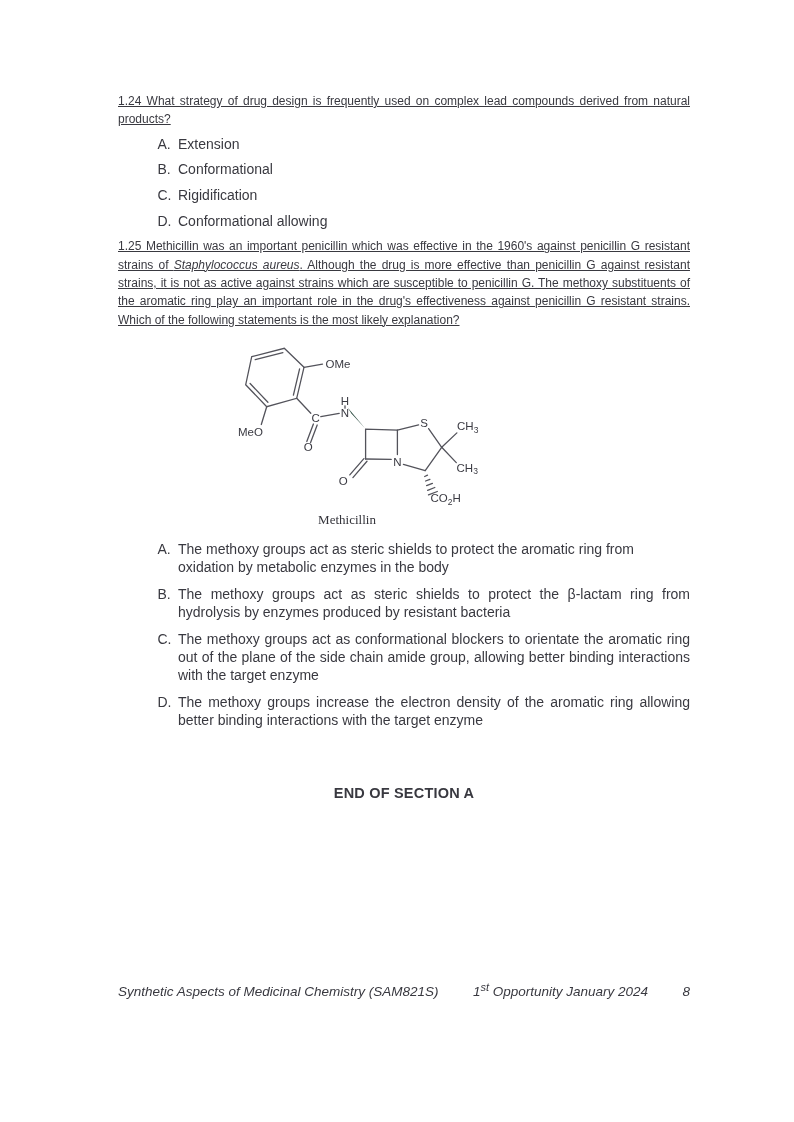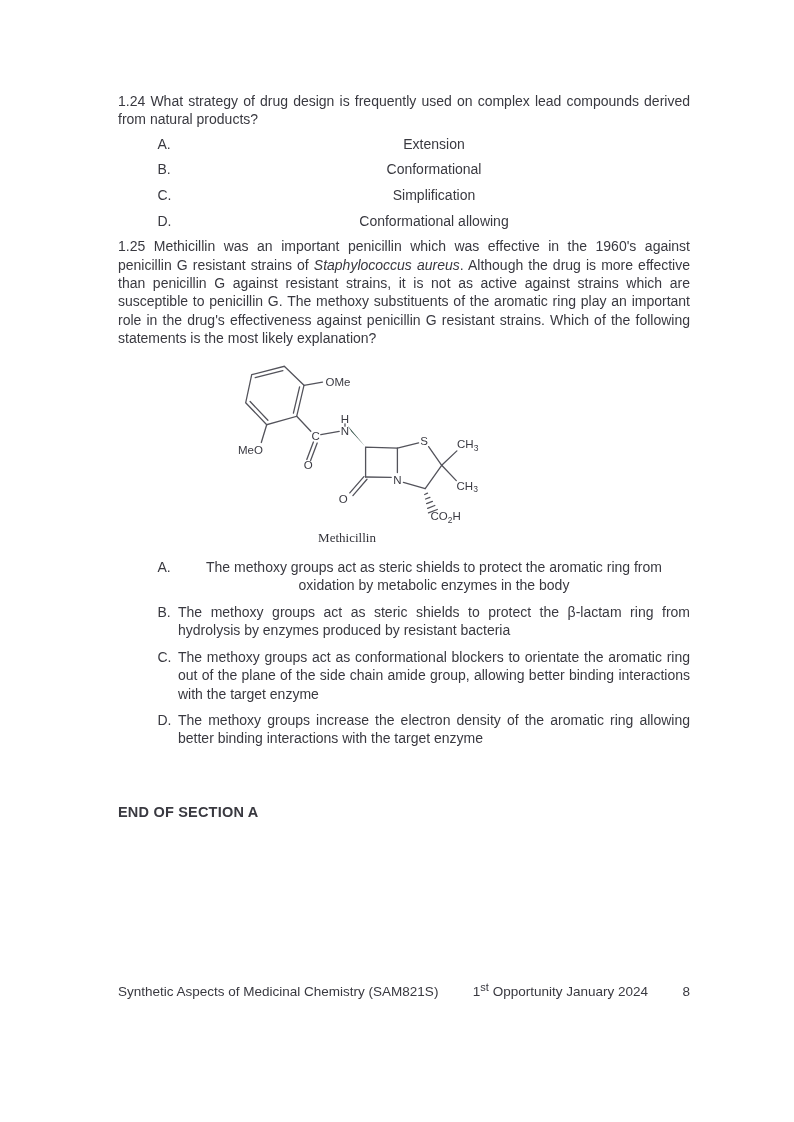--- a/index.html
+++ b/index.html
@@ -13,65 +13,67 @@
     position: relative;
     width: 794px; height: 1122px;
     background: #ffffff;
     overflow: hidden;
   }
   .content {
     padding: 92px 104px 0 118px; 
   }
   p.qtext {
     margin: 0;
-    font-size: 14px;
+    font-size: 12px;
     line-height: 18.3px;
     text-align: justify;
+    text-decoration: underline;
   }
   ul.options {
     list-style: none;
     margin: 6px 0 0 39.5px;
     padding: 0;
   }
   ul.options li {
     display: flex;
     margin: 0 0 7.4px 0;
     font-size: 14px;
     line-height: 18.3px;
   }
   ul.options .opt-letter {
     flex: 0 0 20.5px;
   }
   ul.options .opt-text {
     flex: 1 1 auto;
     text-align: justify;
   }
-  ul.options .opt-text.no-justify { text-align: center; }
+  ul.options .opt-text.no-justify { text-align: left; }
   ul.options.spaced li { margin-bottom: 8.3px; }
   .q125 { margin-top: 34px; }
   .structure-figure {
     margin: 5px 0 0 117px;
     width: 260px; height: 200px;
   }
   .structure-figure svg { display: block; }
   .opts-125 { margin-top: 28px; }
   .end-section {
     margin: 56px 0 0 0;
     font-size: 14.5px;
     font-weight: bold;
-    text-align: left;
+    text-align: center;
     letter-spacing: 0.2px;
   }
   .footer {
     position: absolute;
     left: 118px; right: 104px; top: 984px;
     display: flex;
     justify-content: space-between;
     align-items: flex-start;
     font-size: 13.5px;
+    font-style: italic;
   }
   .footer sup {
     font-size: 11px;
     vertical-align: super;
     line-height: 0;
   }
   svg text {
     font-family: "Liberation Sans", sans-serif;
     font-size: 11.5px;
     fill: #3a3a42;
@@ -94,21 +96,21 @@
       <li>
         <span class="opt-letter">A.</span>
         <span class="opt-text no-justify">Extension</span>
       </li>
       <li>
         <span class="opt-letter">B.</span>
         <span class="opt-text no-justify">Conformational</span>
       </li>
       <li>
         <span class="opt-letter">C.</span>
-        <span class="opt-text no-justify">Simplification</span>
+        <span class="opt-text no-justify">Rigidification</span>
       </li>
       <li>
         <span class="opt-letter">D.</span>
         <span class="opt-text no-justify">Conformational allowing</span>
       </li>
     </ul>
 
     <p class="qtext q125"><span>1.25 Methicillin was an important penicillin which was effective in the 1960's against penicillin G resistant strains of </span><i>Staphylococcus aureus</i><span>. Although the drug is more effective than penicillin G against resistant strains, it is not as active against strains which are susceptible to penicillin G. The methoxy substituents of the aromatic ring play an important role in the drug's effectiveness against penicillin G resistant strains. Which of the following statements is the most likely explanation?</span></p>
 
     <div class="structure-figure">

